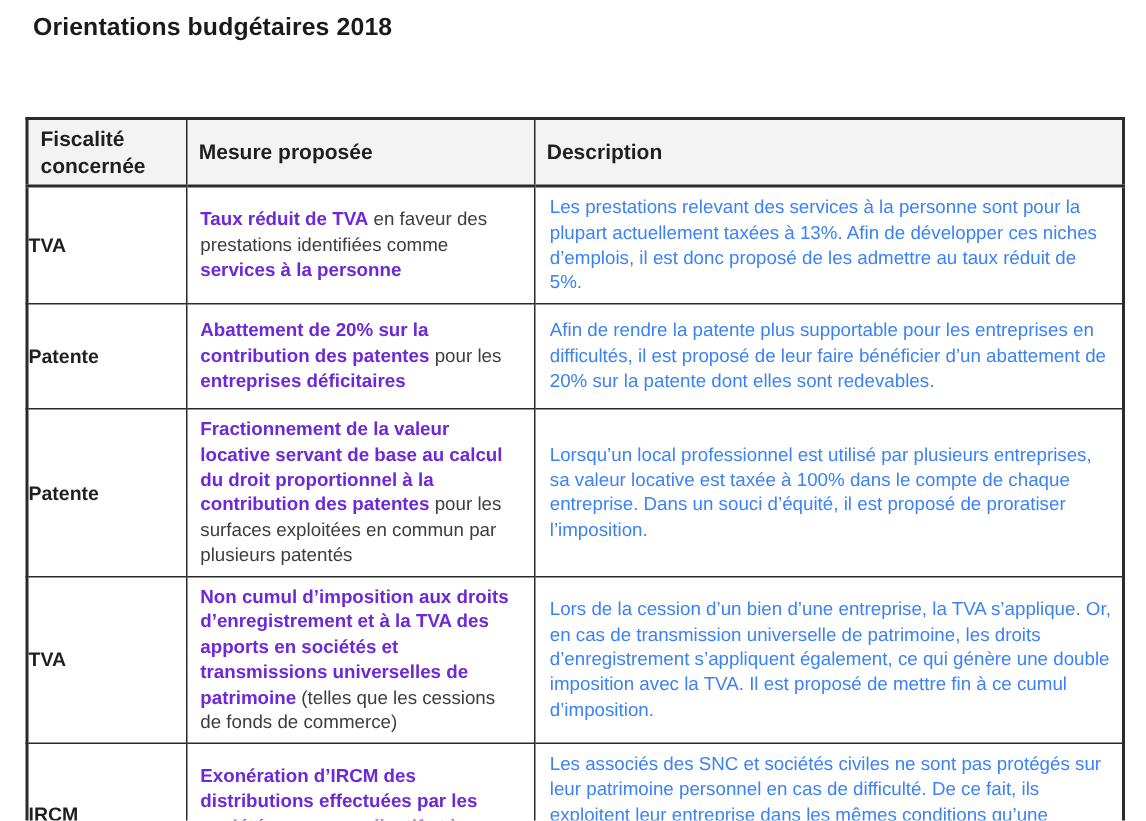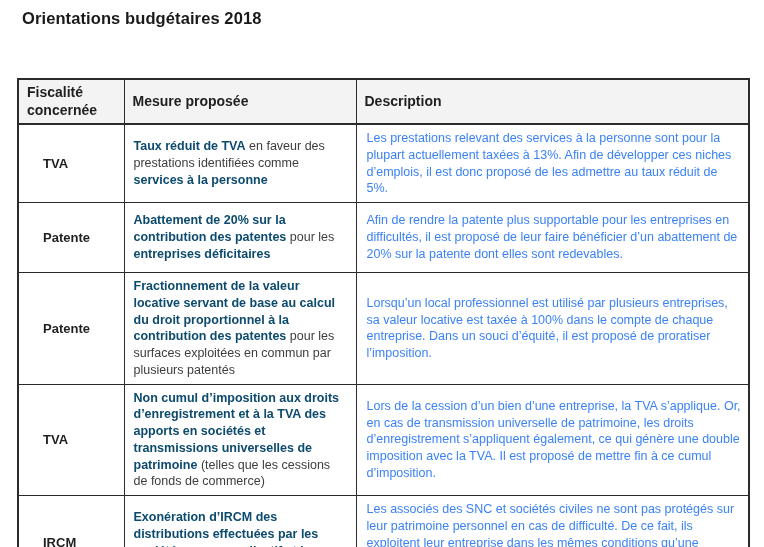--- a/index.html
+++ b/index.html
@@ -42,27 +42,27 @@
     background: #f3f3f3;
     border-bottom: 2px solid #2b2b2b;
     font-size: 14px; font-weight: bold; color: #1f1f1f;
     padding: 4px 8px;
     line-height: 1.25;
   }
   .fiscal-table td { padding: 5px 9px; }
 
   td.cell-fiscalite {
     font-size: 13px; font-weight: bold; color: #1f1f1f;
-    padding-left: 24px;
+    padding-left: 0;
   }
   td.cell-mesure {
     font-size: 12.5px; color: #3d3d3d;
     line-height: 1.34;
   }
-  td.cell-mesure span.seg-bold { font-weight: bold; color: #0c4a6e; }
+  td.cell-mesure span.seg-bold { font-weight: bold; color: #6d28d9; }
   td.cell-description {
     font-size: 12.5px; color: #3b82f6;
     line-height: 1.34;
     padding-left: 10px; padding-right: 7px;
   }
 
   tr.row-1 { height: 74px; }
   tr.row-2 { height: 70px; }
   tr.row-3 { height: 97px; }
   tr.row-4 { height: 92px; }

